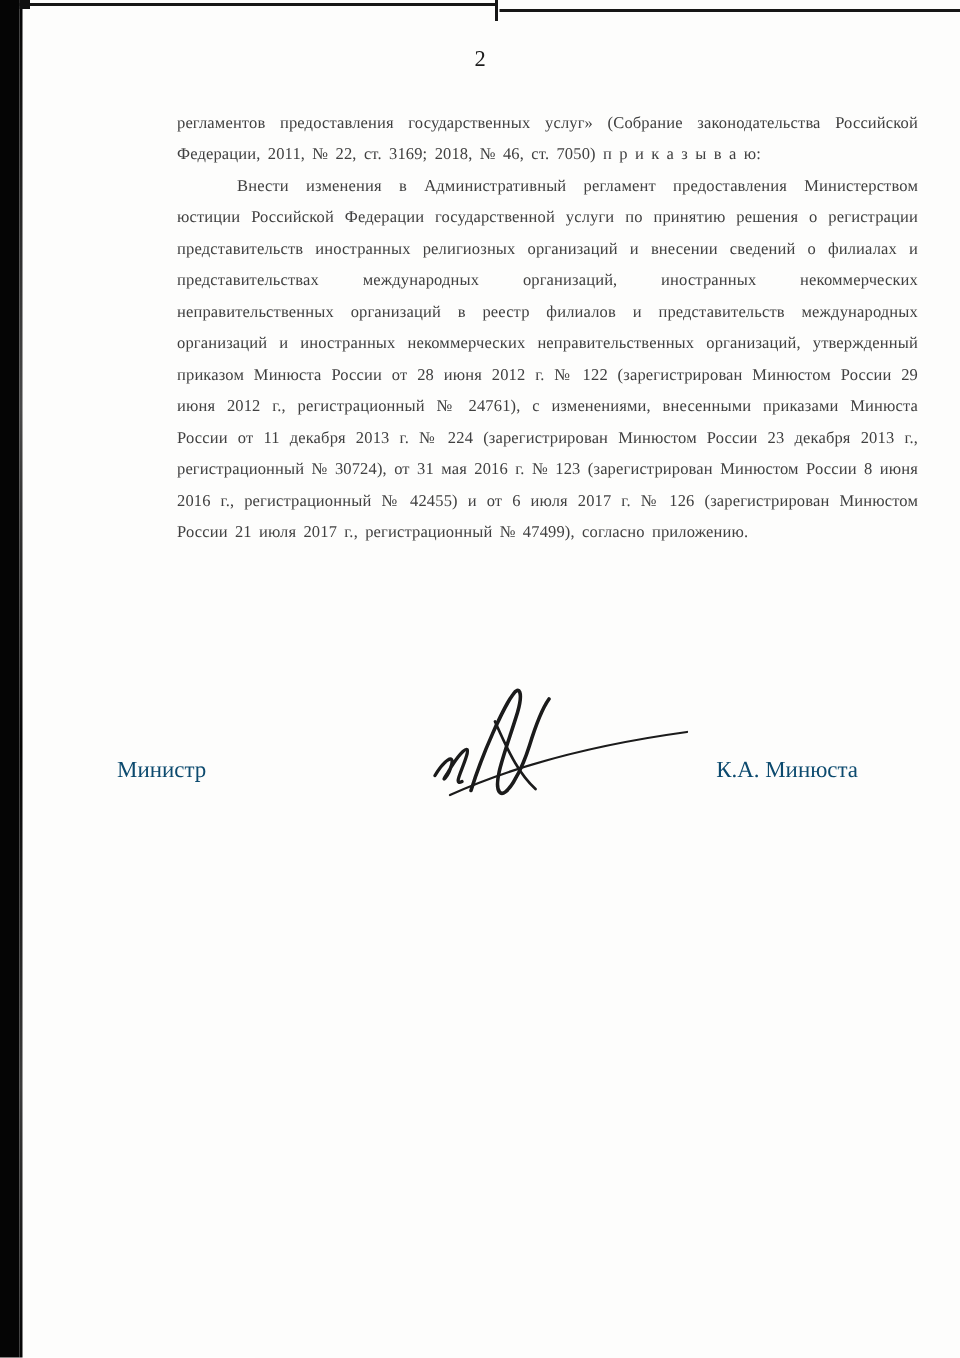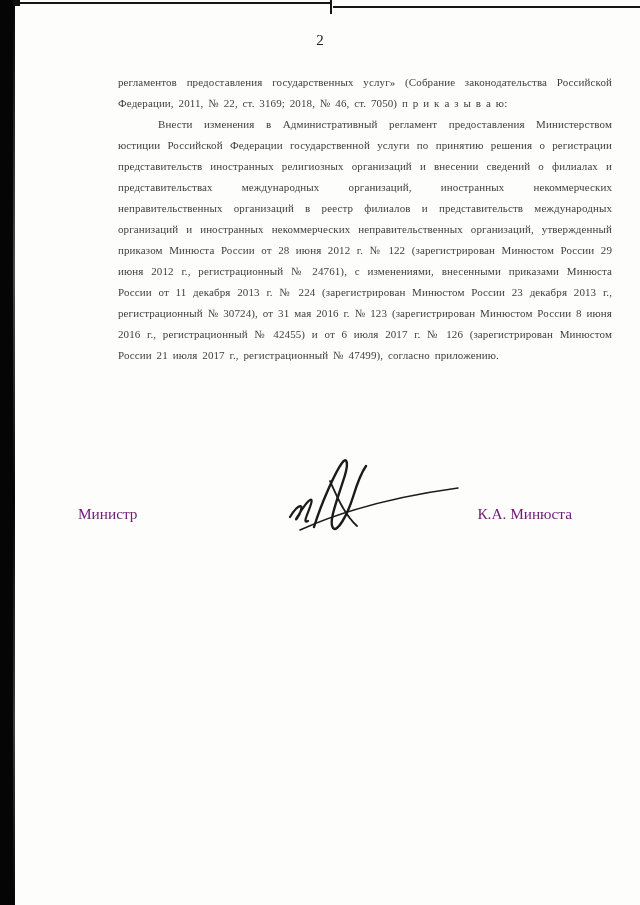--- a/index.html
+++ b/index.html
@@ -81,21 +81,21 @@
   .para { text-align: justify; }
   .para.indented { text-indent: 40px; }
   
   .signature-row {
     position: absolute;
     top: 497px;
     left: 78px;
     width: 494px;
     height: 46px;
     font-size: 15.3px;
-    color: #701a75;
+    color: #0c4a6e;
   }
   .minister-title {
     position: absolute;
     left: 0; top: 8px;
   }
   .minister-name {
     position: absolute;
     right: 0; top: 8px;
   }
   .signature-svg {

